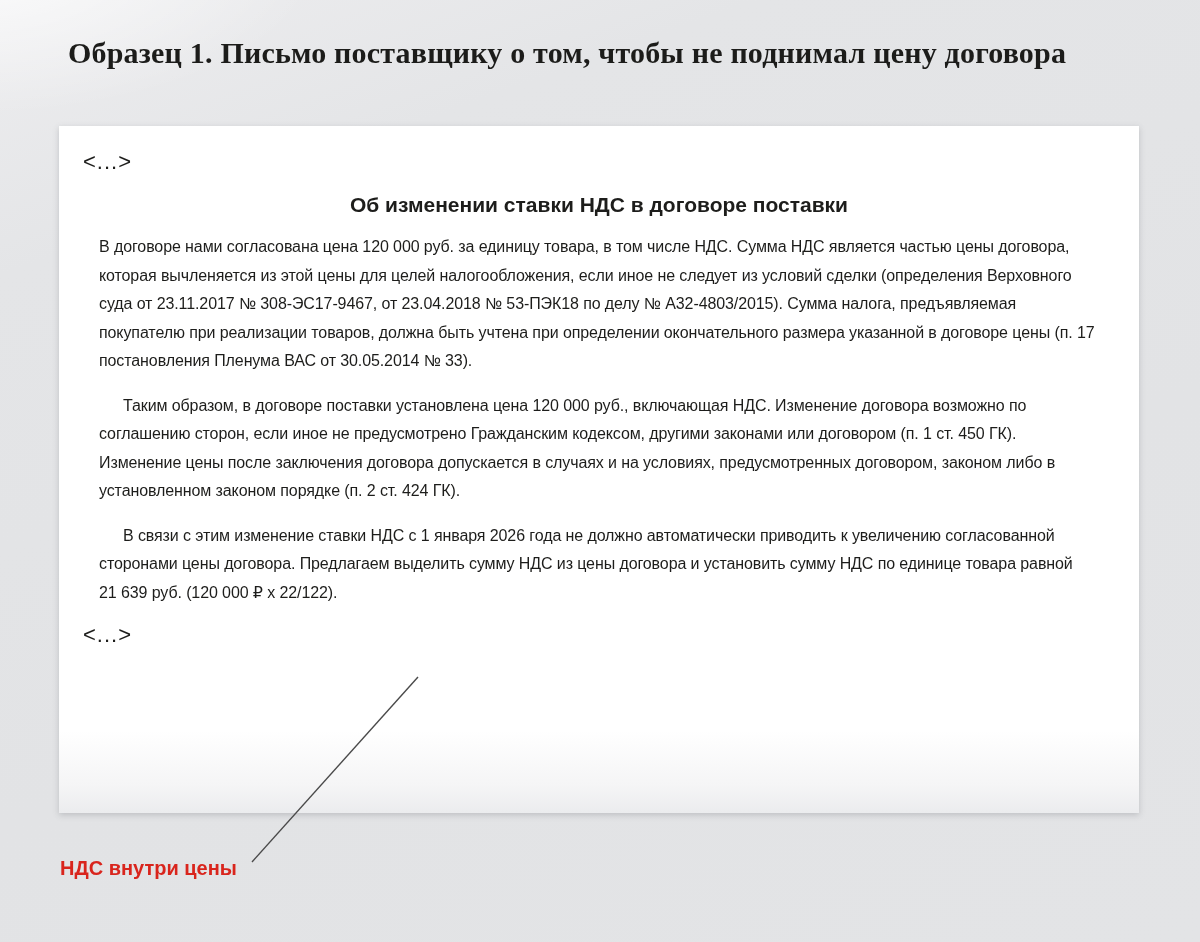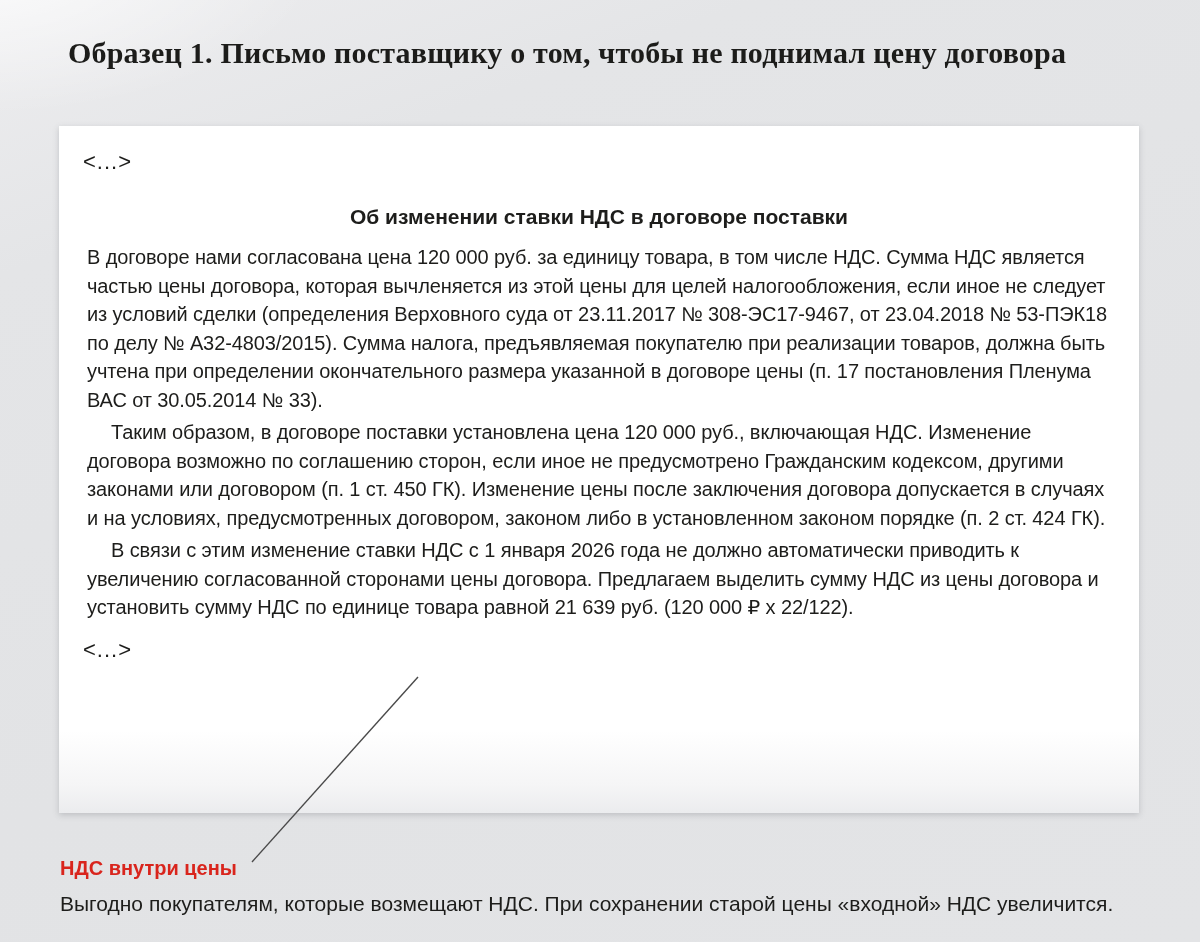--- a/index.html
+++ b/index.html
@@ -45,30 +45,30 @@
   .ellipsis.top { padding-top: 24px; }
   .ellipsis.bottom { margin-top: 16px; }
   .doc-heading {
     margin-top: 18px;
     text-align: center;
     font-weight: 700;
     font-size: 22px;
     line-height: 26px;
   }
   .doc-subheading {
-    margin-top: 30px;
+    margin-top: 18px;
     text-align: center;
     font-weight: 700;
     font-size: 21px;
     line-height: 25px;
   }
   .doc-body { margin-top: 14px; }
   .doc-p {
-    margin: 4px;
-    font-size: 20px;
+    margin: 16px;
+    font-size: 16px;
     line-height: 28.5px;
     letter-spacing: -0.1px;
   }
   .doc-p.indent { text-indent: 24px; }
   .callout {
     position: absolute;
     left: 0; top: 0;
     width: 1200px; height: 942px;
     pointer-events: none;
   }
@@ -105,15 +105,14 @@
       <p class="doc-p indent">В связи с этим изменение ставки НДС с 1 января 2026 года не должно автоматически приводить к увеличению согласованной сторонами цены договора. Предлагаем выделить сумму НДС из цены договора и установить сумму НДС по единице товара равной 21&nbsp;639 руб. (120&nbsp;000&nbsp;₽ x 22/122).</p>
     </div>
     <div class="ellipsis bottom">&lt;...&gt;</div>
   </div>
 
   <svg class="callout" width="1200" height="942" viewBox="0 0 1200 942" xmlns="http://www.w3.org/2000/svg">
     <line x1="418" y1="677" x2="252" y2="862" stroke="#4a4a4a" stroke-width="1.4"></line>
   </svg>
 
   <div class="red-label">НДС внутри цены</div>
-  <div class="footnote">Выгодно покупателям, которые возмещают НДС. При сохранении старой цены «входной» НДС увеличится.</div>
 
 </div>
 
 </body></html>

